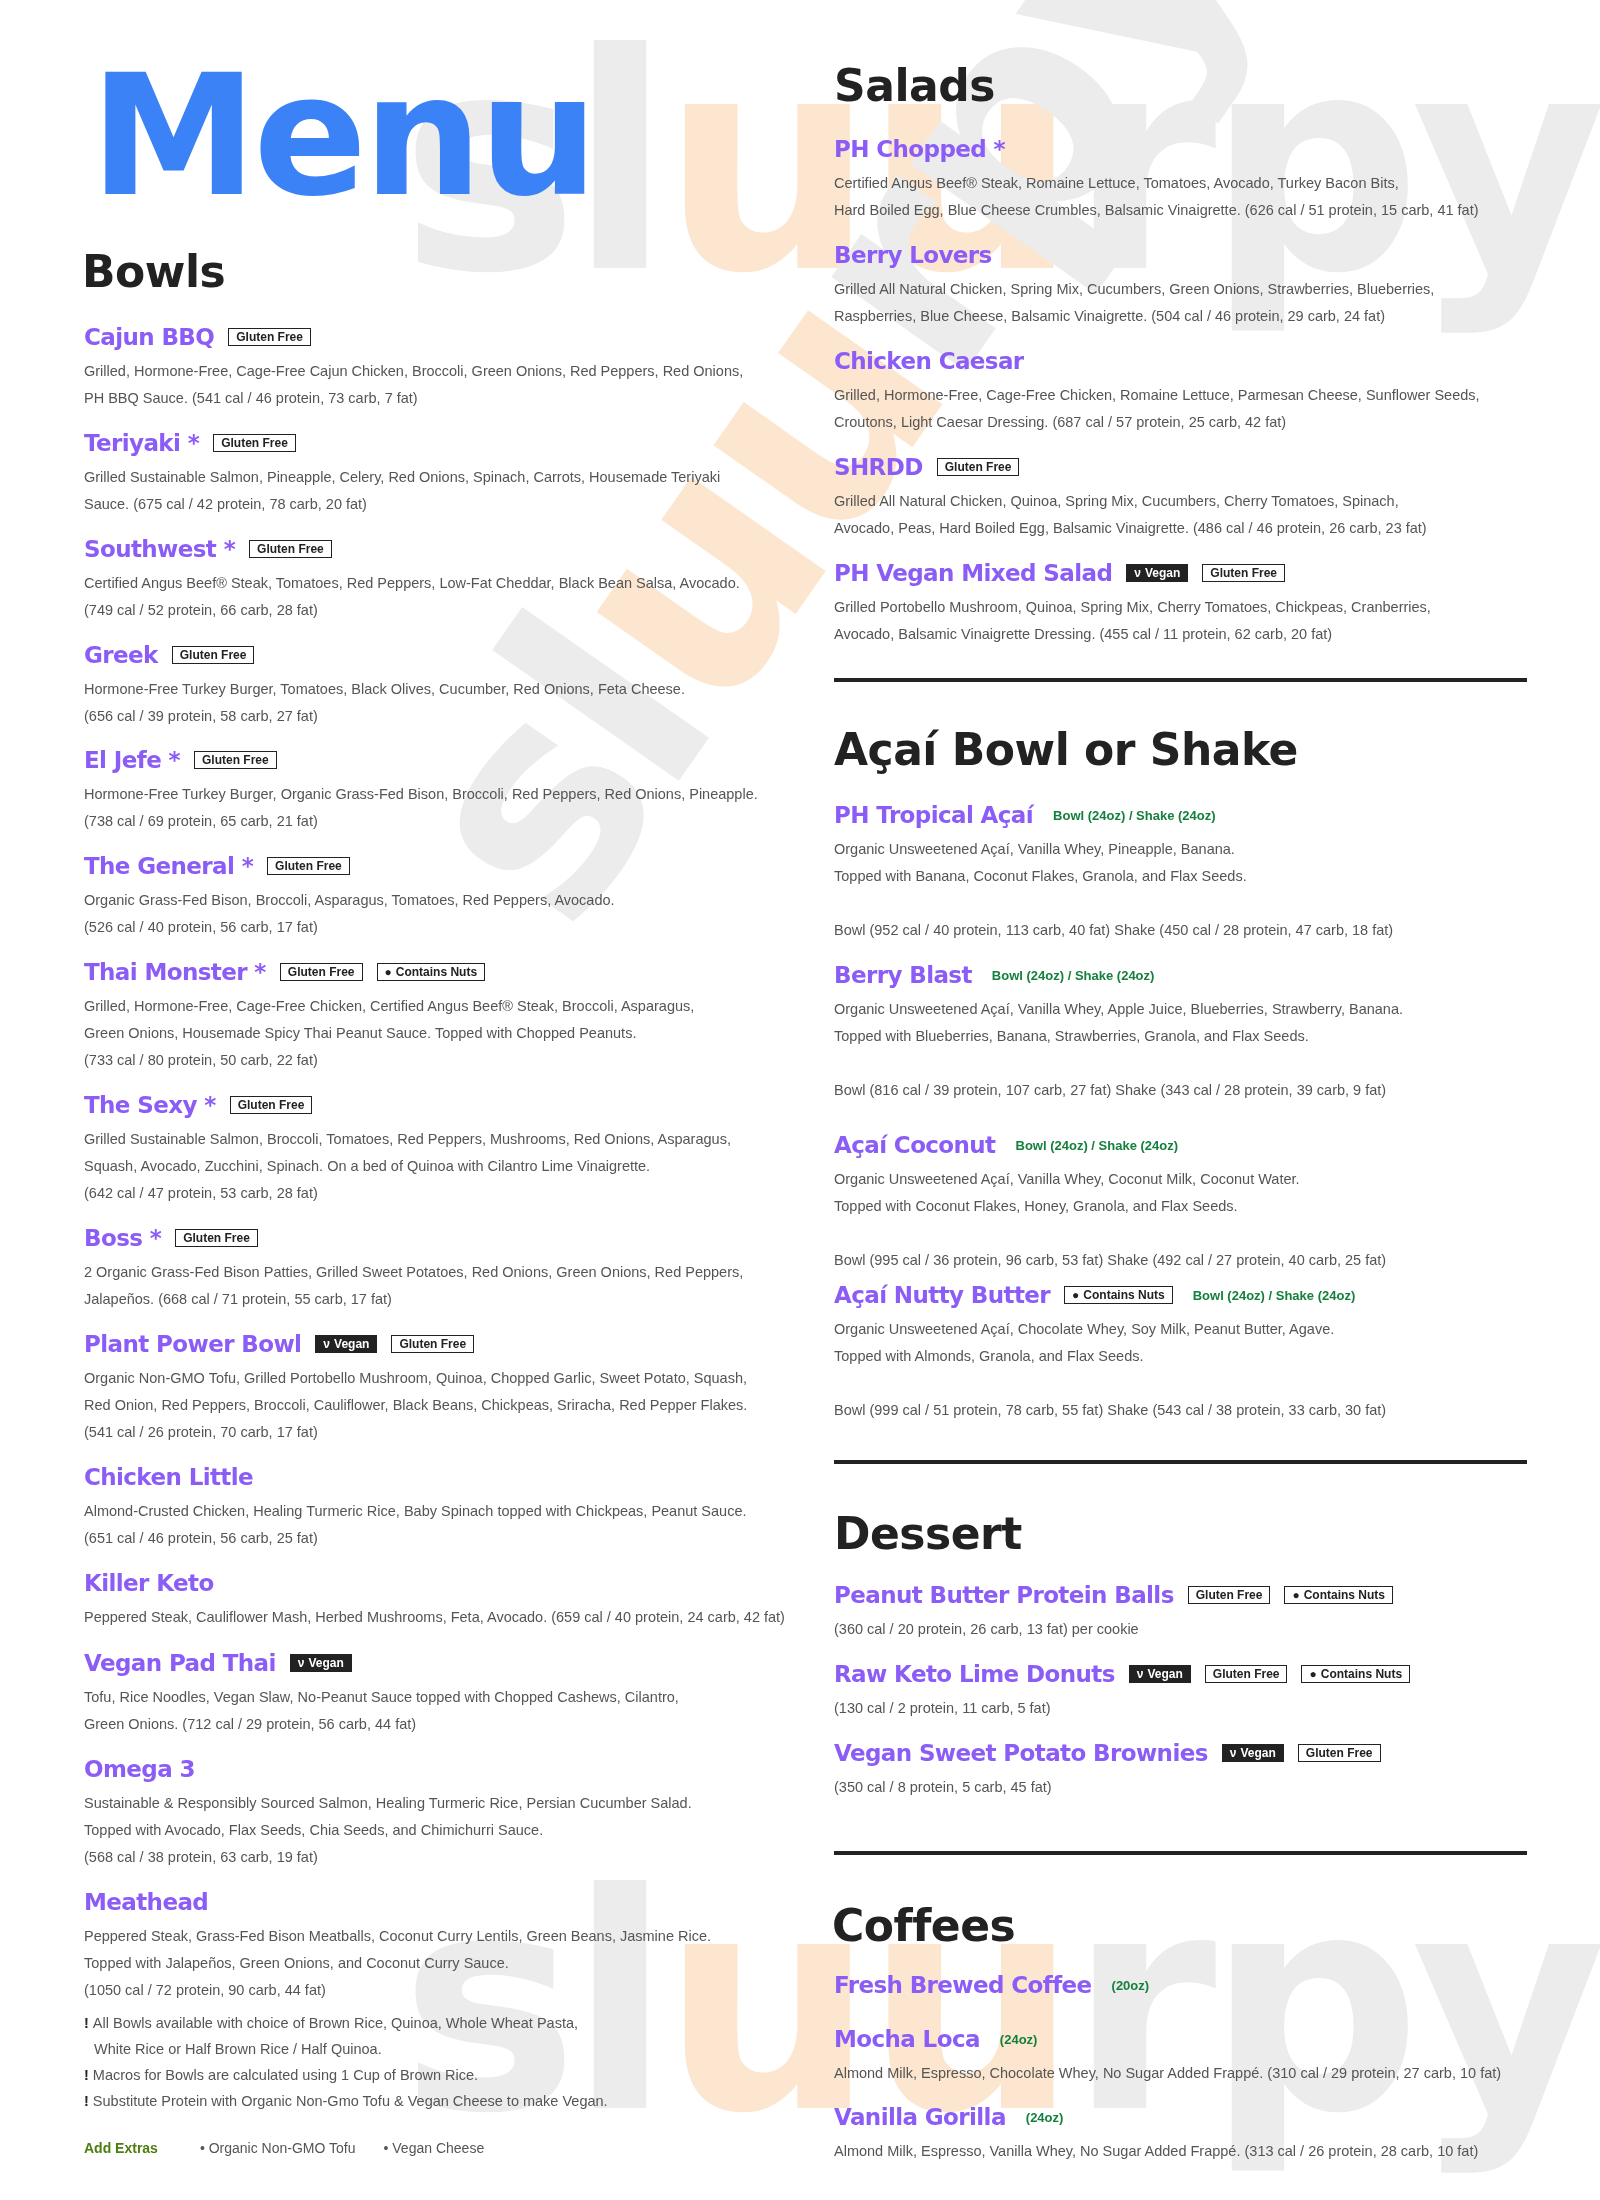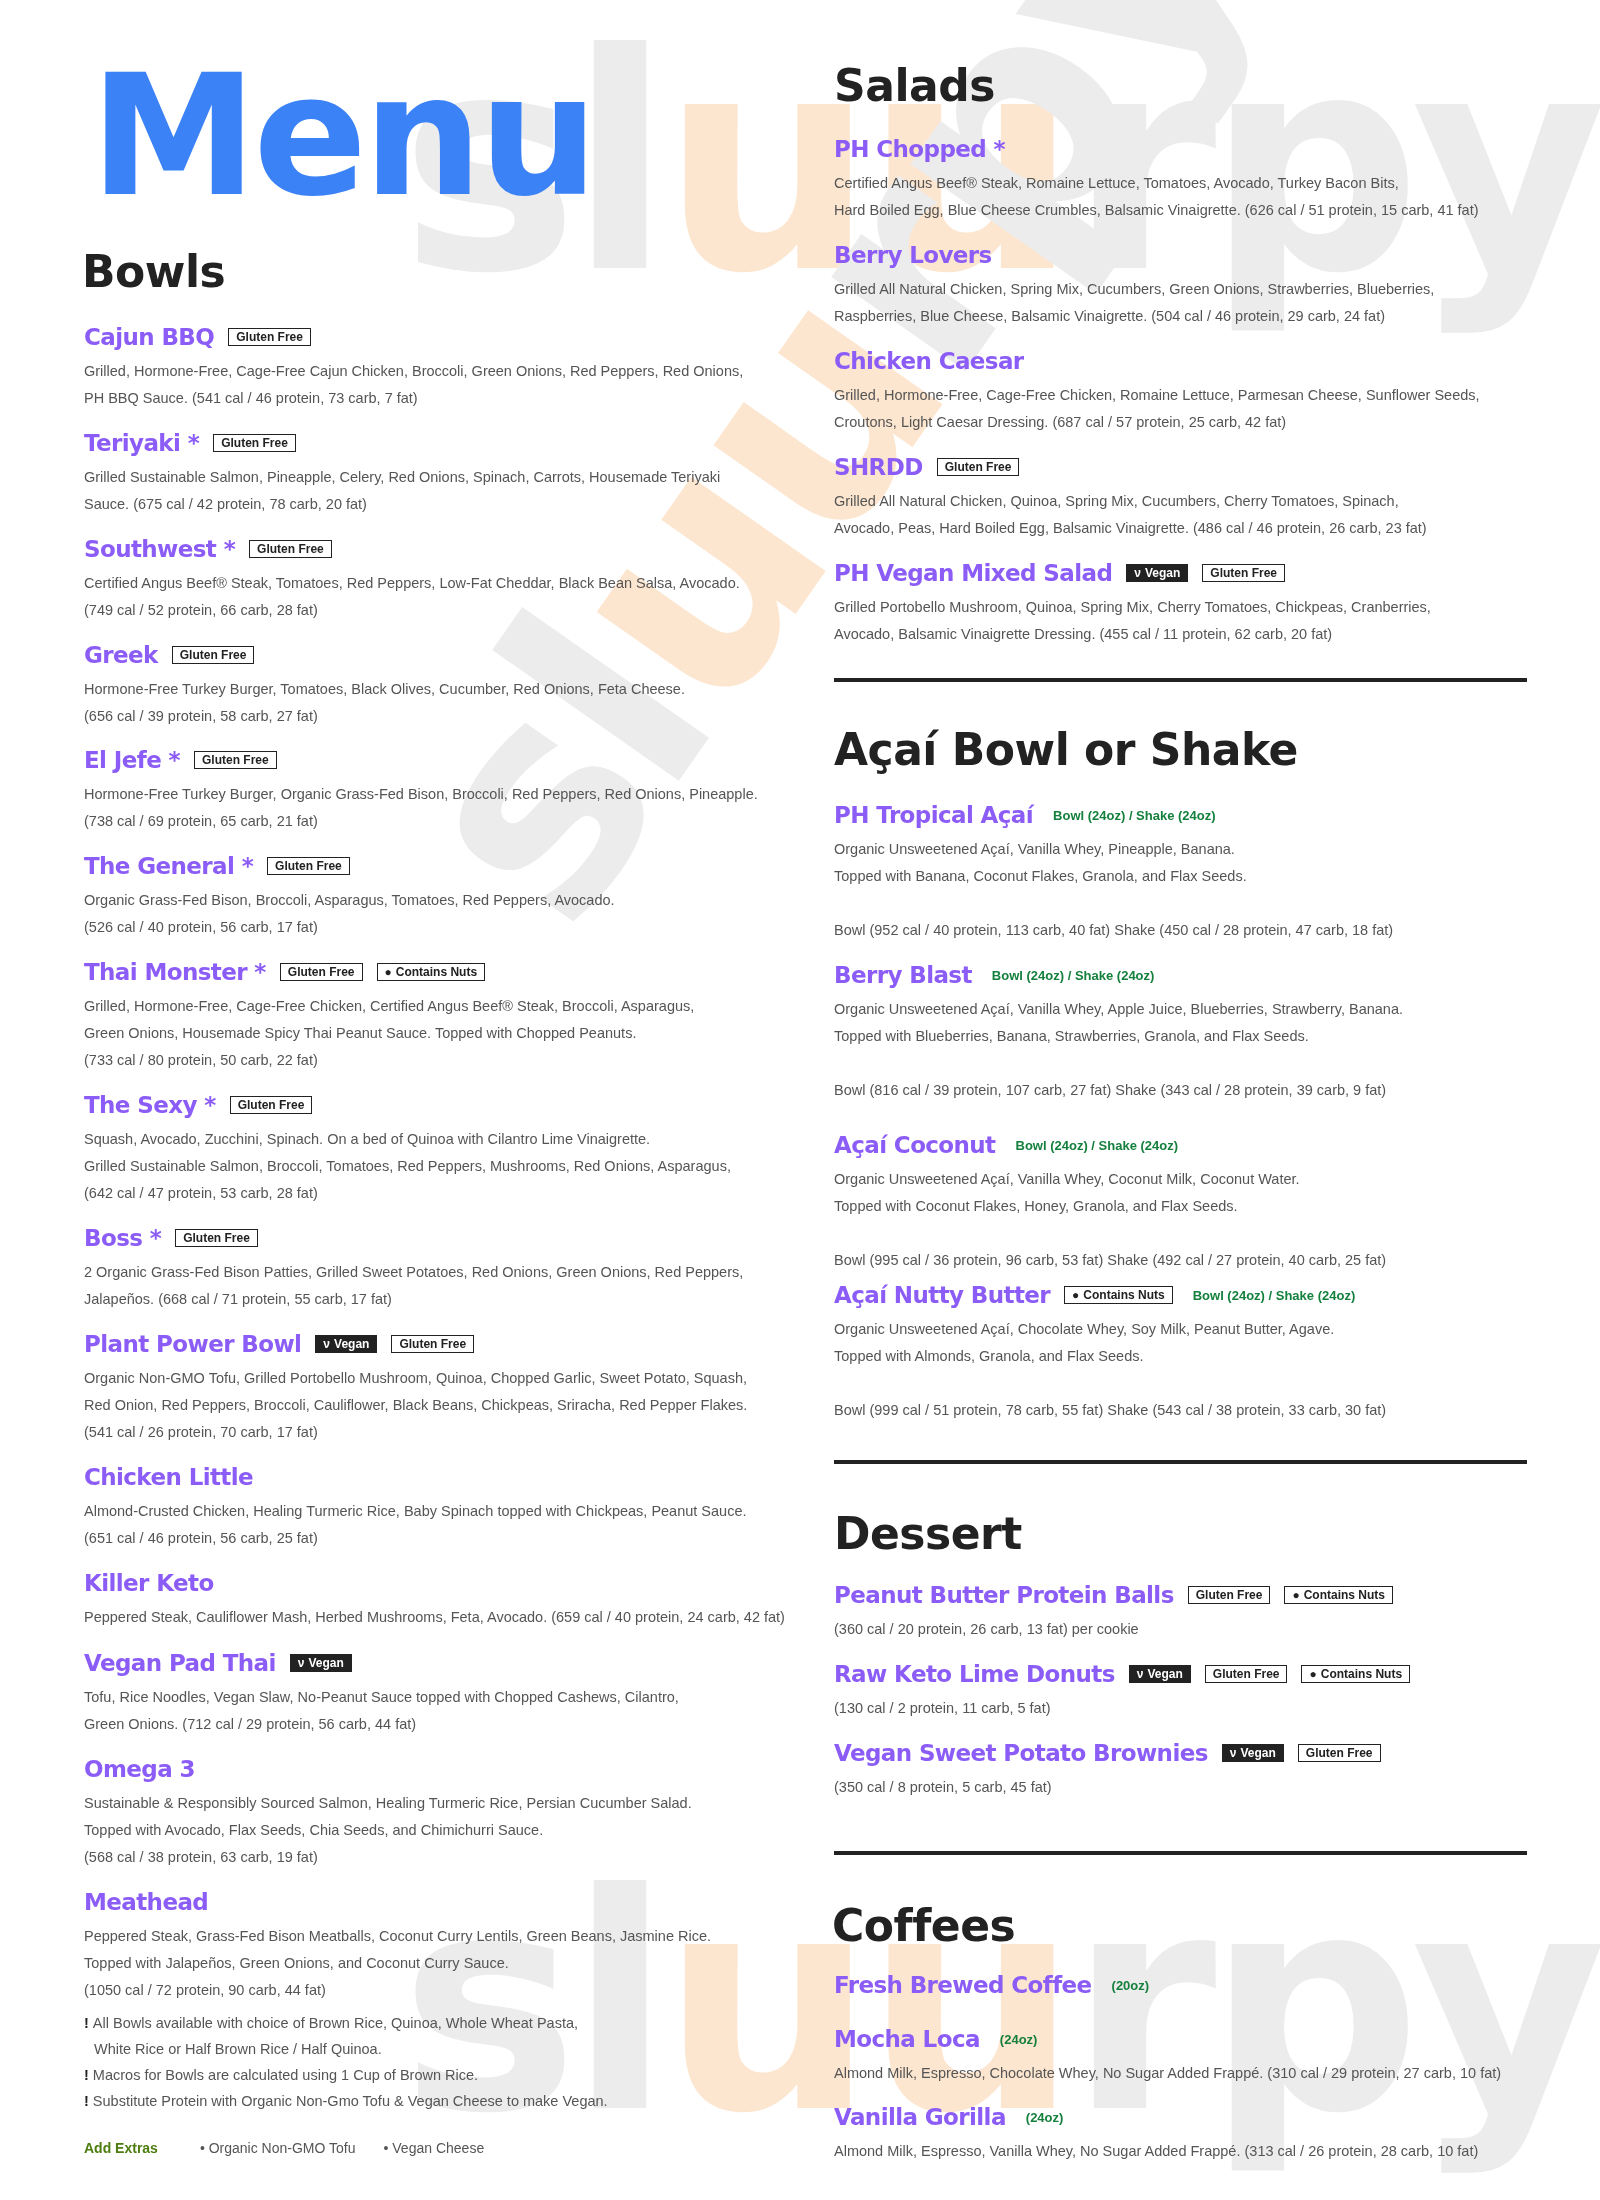--- a/index.html
+++ b/index.html
@@ -147,22 +147,22 @@
         </div>
       </div>
       <div class="item" style="top: 1088px;">
         <div class="item-head">
           <span class="item-name">The Sexy *</span>
           <span class="badge">
             <span>Gluten Free</span>
           </span>
         </div>
         <div class="desc">
+          <p>Grilled Sustainable Salmon, Broccoli, Tomatoes, Red Peppers, Mushrooms, Red Onions, Asparagus,</p>
           <p>Squash, Avocado, Zucchini, Spinach. On a bed of Quinoa with Cilantro Lime Vinaigrette.</p>
-          <p>Grilled Sustainable Salmon, Broccoli, Tomatoes, Red Peppers, Mushrooms, Red Onions, Asparagus,</p>
           <p>(642 cal / 47 protein, 53 carb, 28 fat)</p>
         </div>
       </div>
       <div class="item" style="top: 1221px;">
         <div class="item-head">
           <span class="item-name">Boss *</span>
           <span class="badge">
             <span>Gluten Free</span>
           </span>
         </div>

